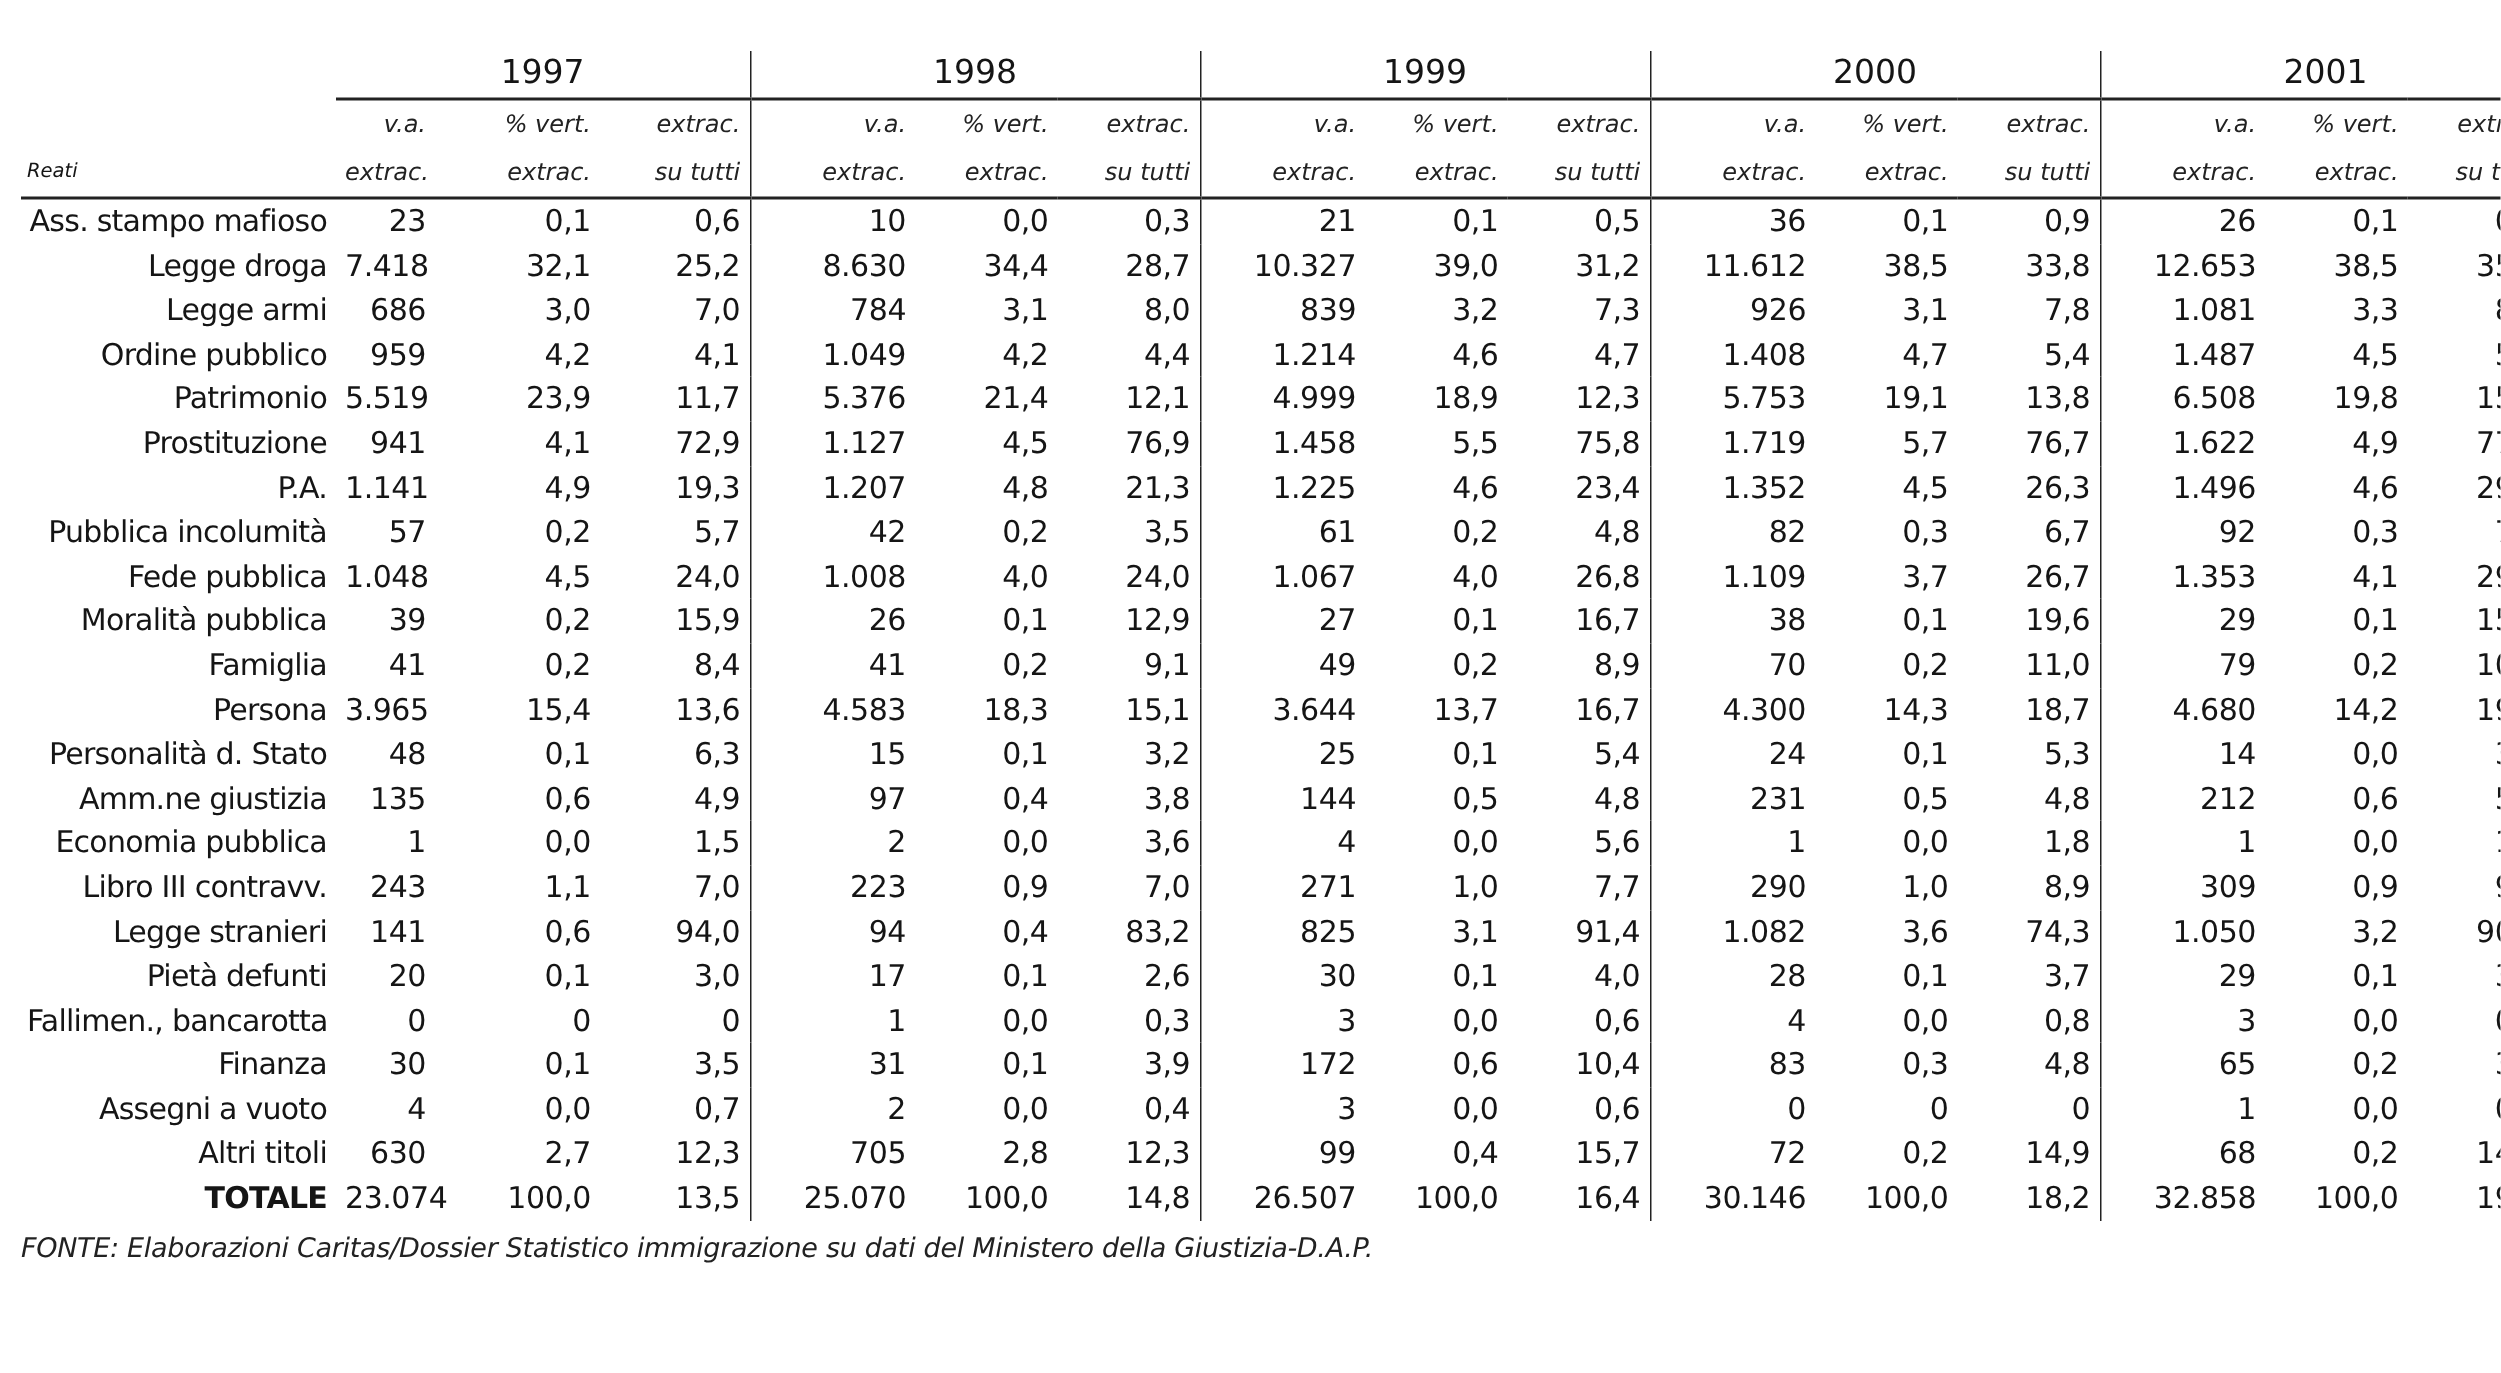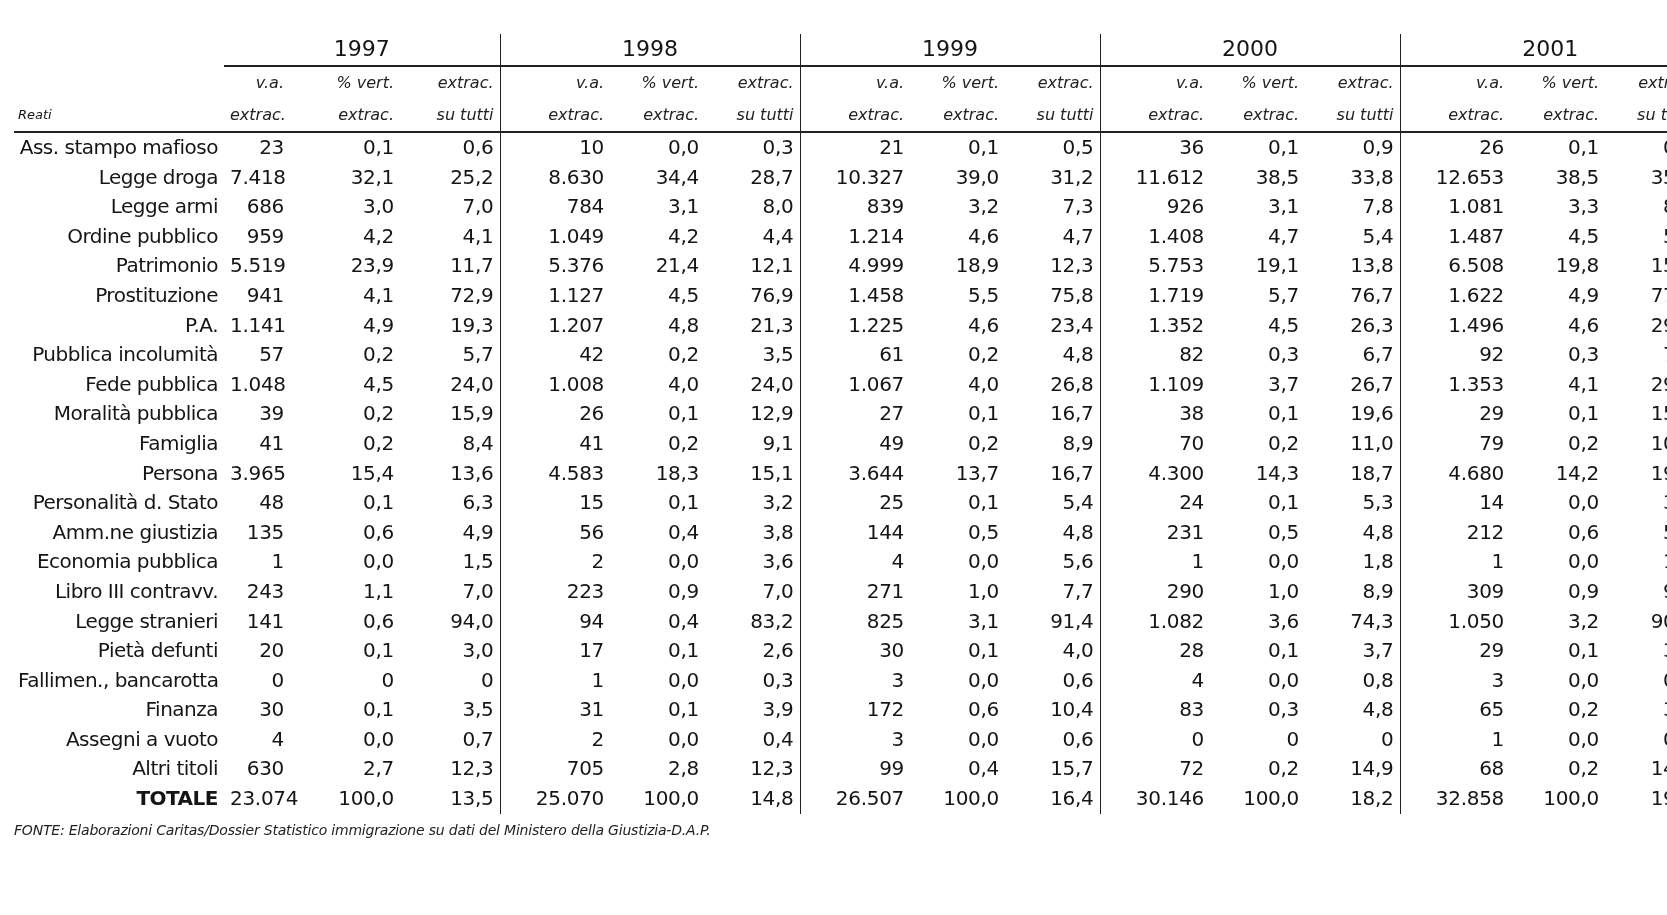--- a/index.html
+++ b/index.html
@@ -43,21 +43,21 @@
     text-align: right; white-space: nowrap;
     font-family: "DejaVu Sans", sans-serif; letter-spacing: -0.3px;
   }
   td.label { text-align: right; padding-left: 4px; letter-spacing: -0.5px; }
   tr.total td { font-size: 20px; }
   tr.total td.label { font-weight: bold; }
   .sep { border-left: 1.6px solid #222; }
   th.blank { border-bottom: none; }
   .footnote {
     position: absolute; left: 14px; top: 822px;
-    font-family: "DejaVu Sans", sans-serif; font-style: italic; font-size: 14px;
+    font-family: "DejaVu Sans", sans-serif; font-style: italic; font-size: 18px;
     color: #222; letter-spacing: -0.2px;
   }
 </style>
 </head>
 <body>
 
 <div class="page">
   <table class="data">
     <colgroup>
       <col class="label">
@@ -383,21 +383,21 @@
           <td>5,3</td>
           <td class="sep">14</td>
           <td>0,0</td>
           <td>3,4</td>
         </tr>
         <tr class="">
           <td class="label">Amm.ne giustizia</td>
           <td>135</td>
           <td>0,6</td>
           <td>4,9</td>
-          <td class="sep">56</td>
+          <td class="sep">97</td>
           <td>0,4</td>
           <td>3,8</td>
           <td class="sep">144</td>
           <td>0,5</td>
           <td>4,8</td>
           <td class="sep">231</td>
           <td>0,5</td>
           <td>4,8</td>
           <td class="sep">212</td>
           <td>0,6</td>

